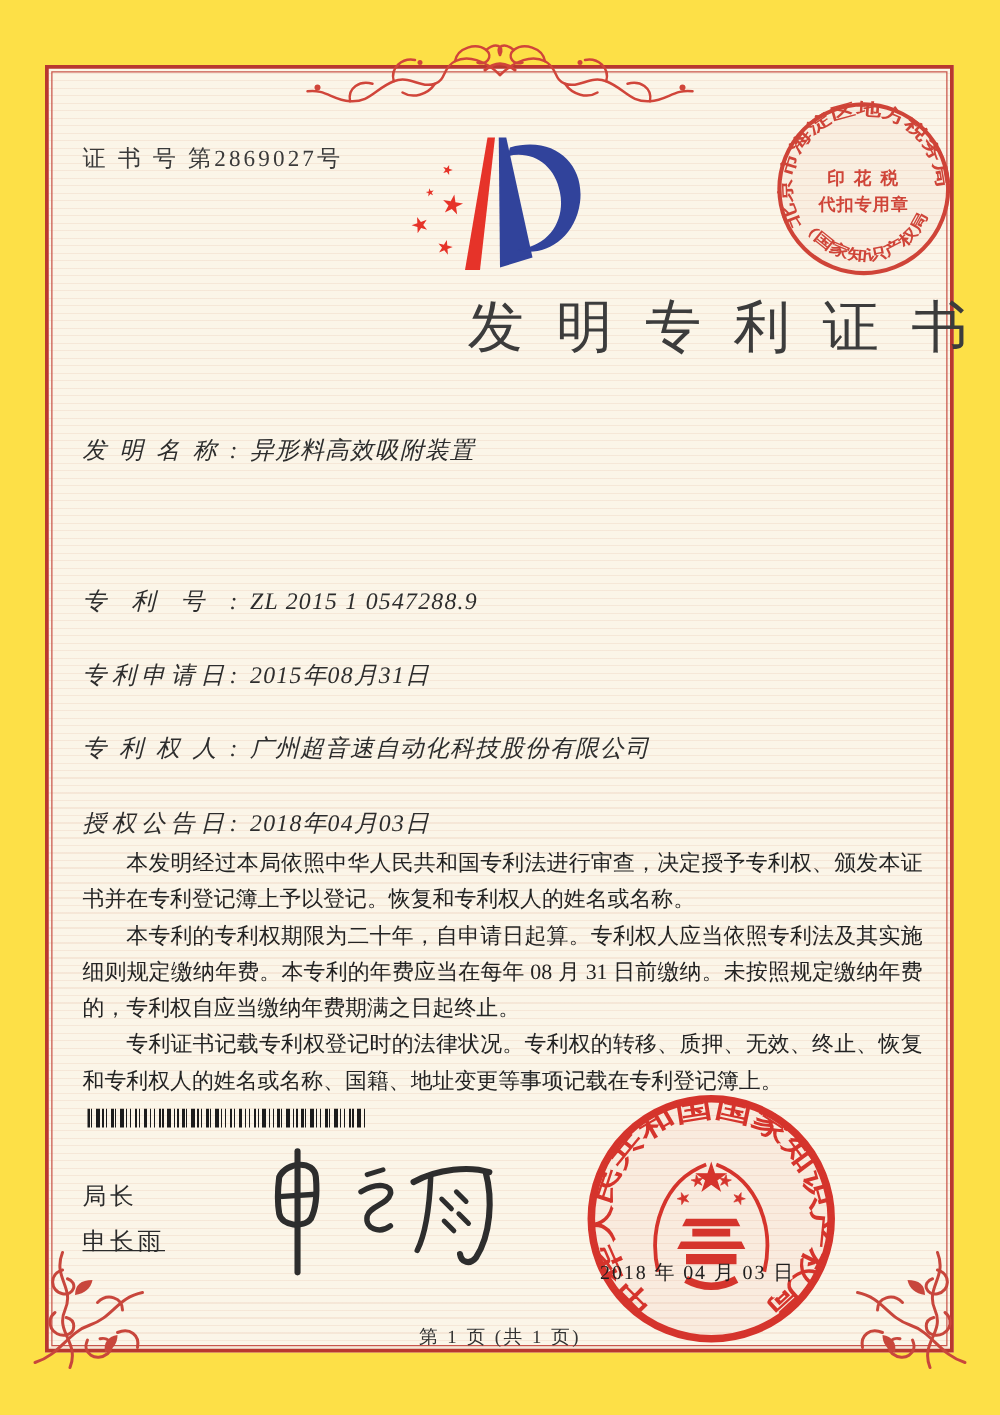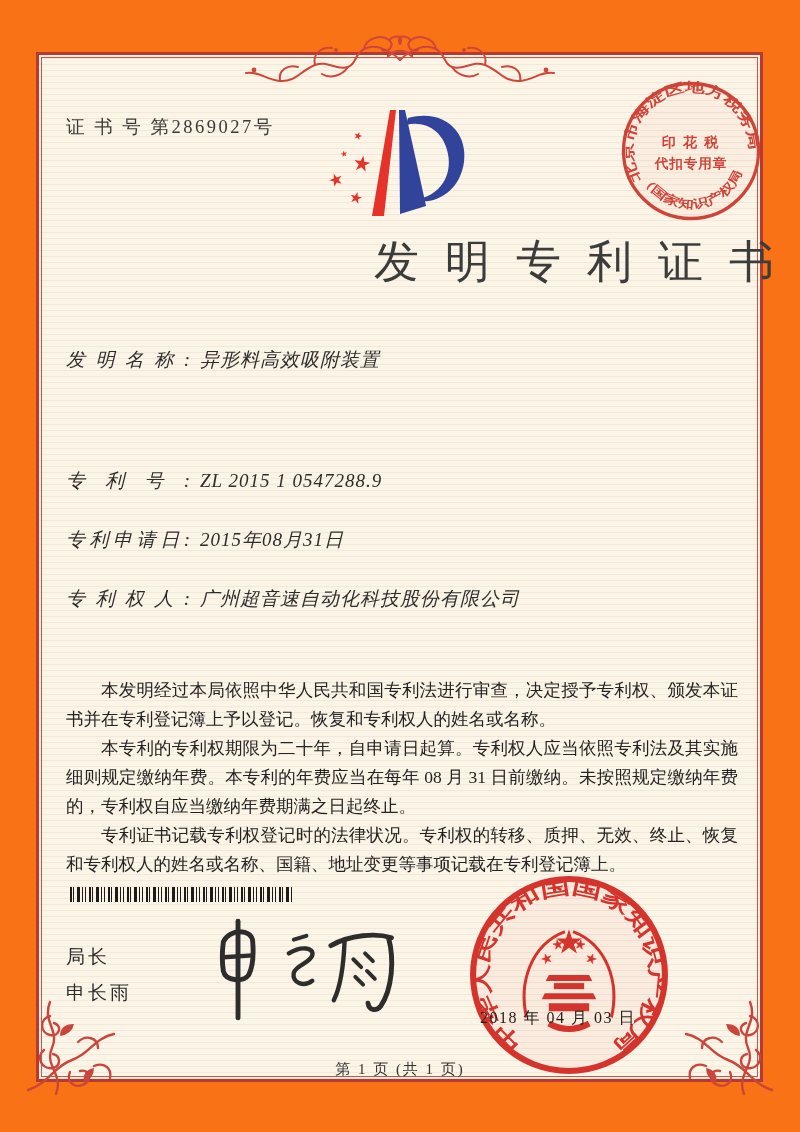--- a/index.html
+++ b/index.html
@@ -1,16 +1,16 @@
 <!DOCTYPE html>
 <html><head>
 <meta charset="utf-8">
 <style>
   html,body{margin:0;padding:0;background:#ffffff;}
-  .page{position:relative;width:800px;height:1132px;background:#f97316;overflow:hidden;
+  .page{position:relative;width:800px;height:1132px;background:#fde047;overflow:hidden;
         font-family:"Liberation Serif","DejaVu Serif",serif;}
   
   .frame{position:absolute;left:36px;top:52px;width:721px;height:1024px;
          border:3px solid #b9382f;
          background-color:#fbf5e8;
          background-image:repeating-linear-gradient(0deg,
             rgba(214,150,120,0.15) 0px, rgba(214,150,120,0.15) 1px,
             transparent 1px, transparent 6px);}
   .frame-inner{position:absolute;inset:2px;border:1px solid #c9554a;pointer-events:none;}
   
@@ -33,21 +33,21 @@
   .body-text{position:absolute;left:66px;width:672px;top:676px;z-index:4;
              font-size:17.5px;line-height:29px;color:#232323;text-align:justify;}
   .body-text p{margin:0;text-indent:2em;}
   
   .barcode{position:absolute;left:70px;top:887px;width:224px;height:15px;z-index:4;
      background:repeating-linear-gradient(90deg,
        #1c1c1c 0 2px, transparent 2px 3px, #1c1c1c 3px 4px, transparent 4px 7px,
        #1c1c1c 7px 10px, transparent 10px 12px, #1c1c1c 12px 13px, transparent 13px 15px,
        #1c1c1c 15px 16px, transparent 16px 19px);}
   .sig-title{position:absolute;left:66px;top:944px;font-size:19px;letter-spacing:3px;color:#2b2b2b;z-index:4;}
-  .sig-name{position:absolute;left:66px;top:980px;font-size:19px;letter-spacing:3px;color:#2b2b2b;z-index:4;}
+  .sig-name{position:absolute;left:66px;top:980px;font-size:19px;letter-spacing:3px;color:#2b2b2b;z-index:4;text-decoration:underline;}
   .signature{position:absolute;left:196px;top:916px;width:215px;height:108px;z-index:4;}
   .seal{position:absolute;left:468px;top:874px;width:202px;height:202px;z-index:5;}
   .seal-date{position:absolute;left:480px;top:1008px;font-size:16px;letter-spacing:1.5px;
              color:#1e1e1e;z-index:6;white-space:nowrap;}
   .footer{position:absolute;left:0;right:0;top:1060px;text-align:center;
           font-size:15px;letter-spacing:2px;color:#333;z-index:4;}
 </style>
 </head>
 <body>
 
@@ -141,20 +141,23 @@
     <span class="flabel">发明名称:</span><span class="fvalue">异形料高效吸附装置</span>
   </div>
   <div class="frow f3">
     <span class="flabel">专利号:</span><span class="fvalue">ZL 2015 1 0547288.9</span>
   </div>
   <div class="frow f4">
     <span class="flabel">专利申请日:</span><span class="fvalue">2015年08月31日</span>
   </div>
   <div class="frow f5">
     <span class="flabel">专利权人:</span><span class="fvalue">广州超音速自动化科技股份有限公司</span>
+  </div>
+  <div class="frow f6">
+    <span class="flabel">授权公告日:</span><span class="fvalue">2018年04月03日</span>
   </div>
 
   <div class="body-text">
     <p>本发明经过本局依照中华人民共和国专利法进行审查，决定授予专利权、颁发本证书并在专利登记簿上予以登记。恢复和专利权人的姓名或名称。</p>
     <p>本专利的专利权期限为二十年，自申请日起算。专利权人应当依照专利法及其实施细则规定缴纳年费。本专利的年费应当在每年 08 月 31 日前缴纳。未按照规定缴纳年费的，专利权自应当缴纳年费期满之日起终止。</p>
     <p>专利证书记载专利权登记时的法律状况。专利权的转移、质押、无效、终止、恢复和专利权人的姓名或名称、国籍、地址变更等事项记载在专利登记簿上。</p>
   </div>
 
   <div class="barcode"></div>
 

